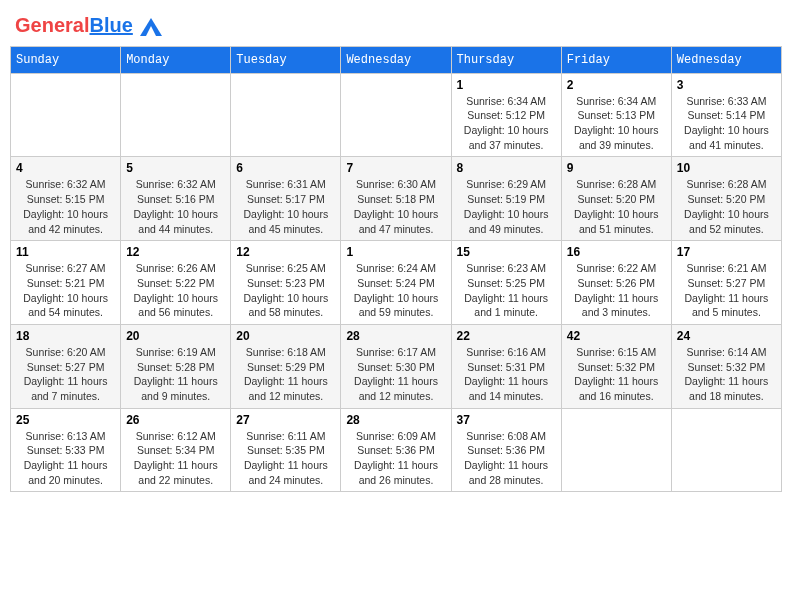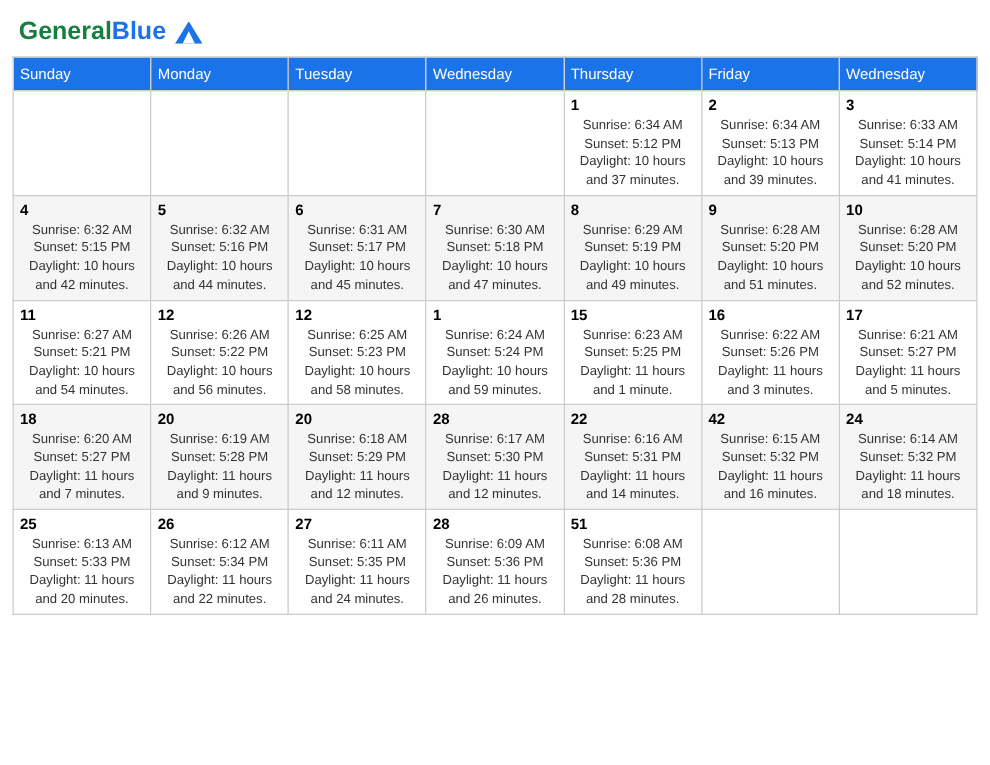--- a/index.html
+++ b/index.html
@@ -40,20 +40,21 @@
       font-size: 11px;
     }
     .calendar th {
       background-color: #1a73e8;
       color: #fff;
       text-align: left;
       padding: 6px 5px;
       font-size: 12px;
       font-weight: normal;
       border: 1px solid #ccc;
+      font-family: Liberation Mono, monospace;
     }
     .calendar td {
       border: 1px solid #ccc;
       vertical-align: top;
       padding: 4px 5px;
       width: calc(100%/7);
       min-height: 80px;
       height: 80px;
     }
     .day-num {
@@ -75,21 +76,21 @@
       background-color: #fff;
     }
   </style>
 </head>
 <body>
 
 <div class="header">
   <div class="logo">
     <div>
       <div style="font-size:20px;font-weight:bold;color:#333;line-height:1;">
-        <span style="color:#15803d;">General</span><span style="color:#1a73e8;">Blue</span>
+        <span style="color:#ef4444;">General</span><span style="color:#1a73e8;text-decoration:underline;">Blue</span>
         <svg width="22" height="18" viewBox="0 0 22 18" style="vertical-align:middle;margin-left:2px;">
           <polygon points="0,18 11,0 22,18" fill="#1a73e8"></polygon>
           <polygon points="6,18 11,8 16,18" fill="#fff"></polygon>
         </svg>
       </div>
     </div>
   </div>
   <div class="title-section">
     <div class="month-title"></div>
     <div class="location"></div>
@@ -228,20 +229,20 @@
         </td>
         <td>
           <span class="day-num">27</span>
           <div class="day-info">Sunrise: 6:11 AM<br>Sunset: 5:35 PM<br>Daylight: 11 hours and 24 minutes.</div>
         </td>
         <td>
           <span class="day-num">28</span>
           <div class="day-info">Sunrise: 6:09 AM<br>Sunset: 5:36 PM<br>Daylight: 11 hours and 26 minutes.</div>
         </td>
         <td>
-          <span class="day-num">51</span>
+          <span class="day-num">37</span>
           <div class="day-info">Sunrise: 6:08 AM<br>Sunset: 5:36 PM<br>Daylight: 11 hours and 28 minutes.</div>
         </td>
         <td></td>
         <td></td>
       </tr>
     </tbody>
 </table>
 
 </body></html>

